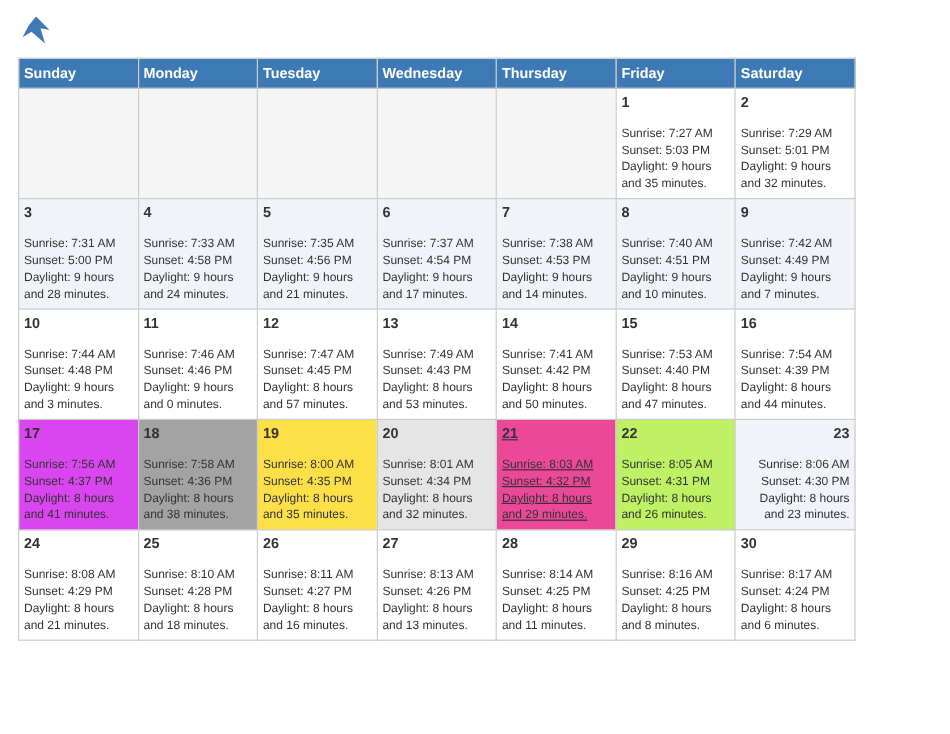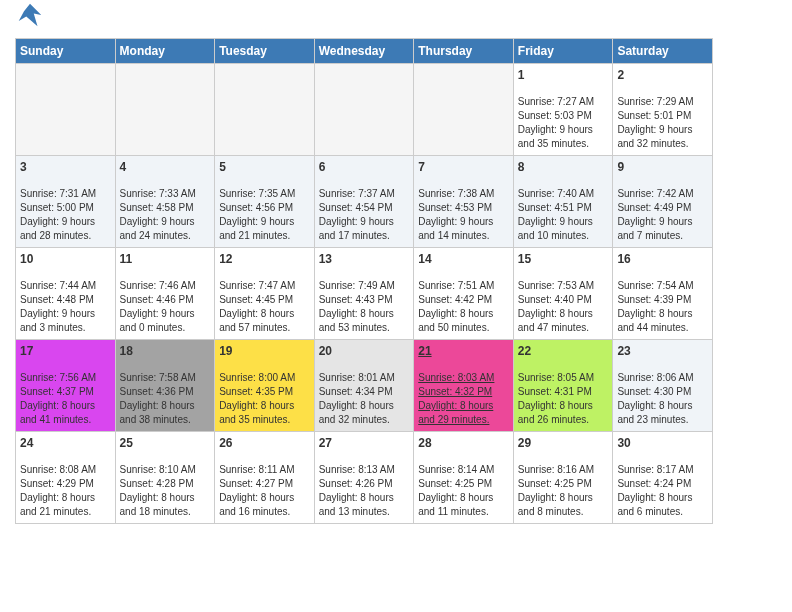--- a/index.html
+++ b/index.html
@@ -5,21 +5,21 @@
     * { box-sizing: border-box; margin: 0; padding: 0; }
     body {
       font-family: Arial, sans-serif;
       background: #fff;
       width: 792px;
       height: 612px;
       overflow: hidden;
     }
     .page {
       width: 728px;
-      padding: 0 15px;
+      padding: 10px 15px;
     }
     .header {
       display: flex;
       align-items: flex-start;
       justify-content: space-between;
       margin-bottom: 8px;
     }
     .logo {
       display: flex;
       align-items: center;
@@ -207,21 +207,21 @@
 Daylight: 8 hours and 57 minutes.</div>
           </td>
           <td>
             <div class="day-number">13</div>
             <div class="day-info">Sunrise: 7:49 AM
 Sunset: 4:43 PM
 Daylight: 8 hours and 53 minutes.</div>
           </td>
           <td>
             <div class="day-number">14</div>
-            <div class="day-info">Sunrise: 7:51 AM
+            <div class="day-info">Sunrise: 7:41 AM
 Sunset: 4:42 PM
 Daylight: 8 hours and 50 minutes.</div>
           </td>
           <td>
             <div class="day-number">15</div>
             <div class="day-info">Sunrise: 7:53 AM
 Sunset: 4:40 PM
 Daylight: 8 hours and 47 minutes.</div>
           </td>
           <td>
@@ -261,21 +261,21 @@
             <div class="day-info">Sunrise: 8:03 AM
 Sunset: 4:32 PM
 Daylight: 8 hours and 29 minutes.</div>
           </td>
           <td style="background: #bef264;">
             <div class="day-number">22</div>
             <div class="day-info">Sunrise: 8:05 AM
 Sunset: 4:31 PM
 Daylight: 8 hours and 26 minutes.</div>
           </td>
-          <td style="background: rgb(240, 244, 248);">
+          <td style="background: rgb(240, 244, 248); text-align: right;">
             <div class="day-number">23</div>
             <div class="day-info">Sunrise: 8:06 AM
 Sunset: 4:30 PM
 Daylight: 8 hours and 23 minutes.</div>
           </td>
         </tr>
         <tr>
           <td>
             <div class="day-number">24</div>
             <div class="day-info">Sunrise: 8:08 AM

